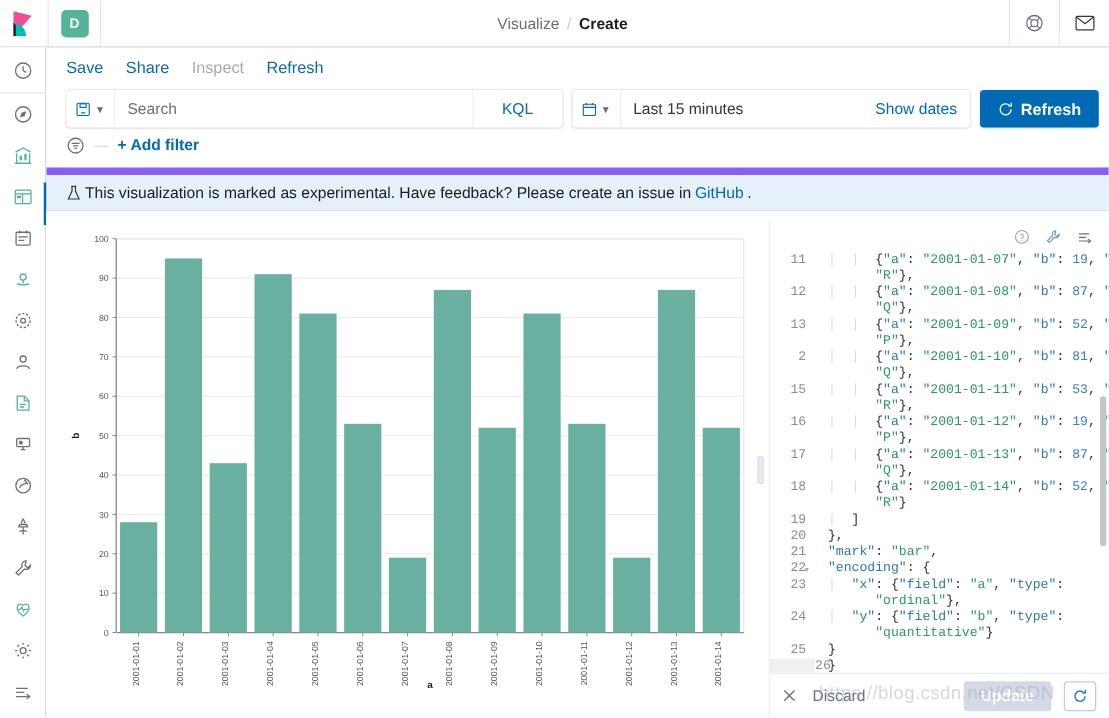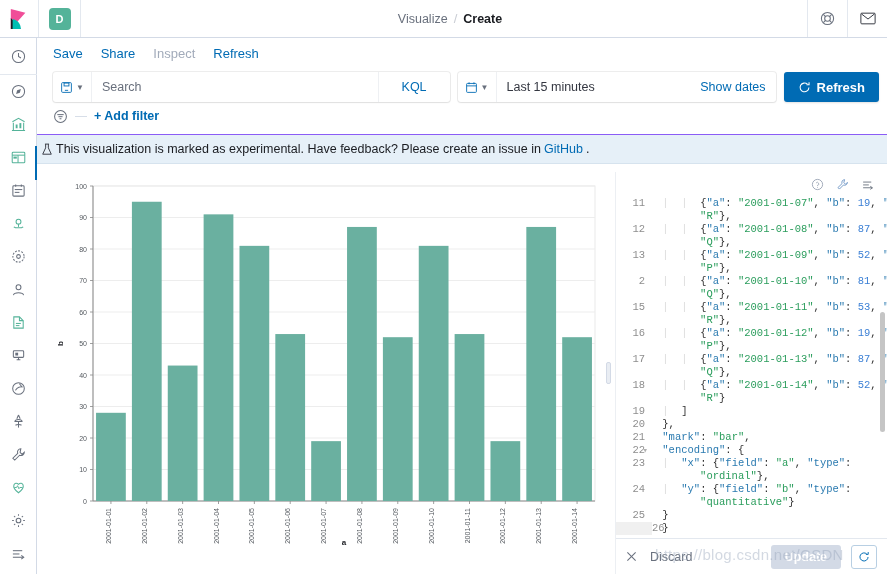--- a/index.html
+++ b/index.html
@@ -180,23 +180,23 @@
     height: 26px;
   }
   .filter-icon-btn { display: flex; align-items: center; color: #69707d; cursor: pointer; }
   .filter-dash { color: #d3dae6; font-size: 12px; }
   .add-filter { color: #006bb4; font-size: 12.5px; font-weight: 600; cursor: pointer; }
 
   
   .callout {
     margin: 2px 0 0 0;
     background: #e6f0f8;
-    border-top: 1px solid #8b5cf6;
+    border-top: 6px solid #8b5cf6;
     border-bottom: 1px solid #d6e3ee;
-    padding: 7px 4px;
+    padding: 7px 16px;
     font-size: 12.5px;
     color: #1a1c21;
     display: flex; align-items: center; gap: 3px;
   }
   .callout a { color: #006bb4; text-decoration: none; }
 
   
   .split {
     flex: 1;
     display: flex;

